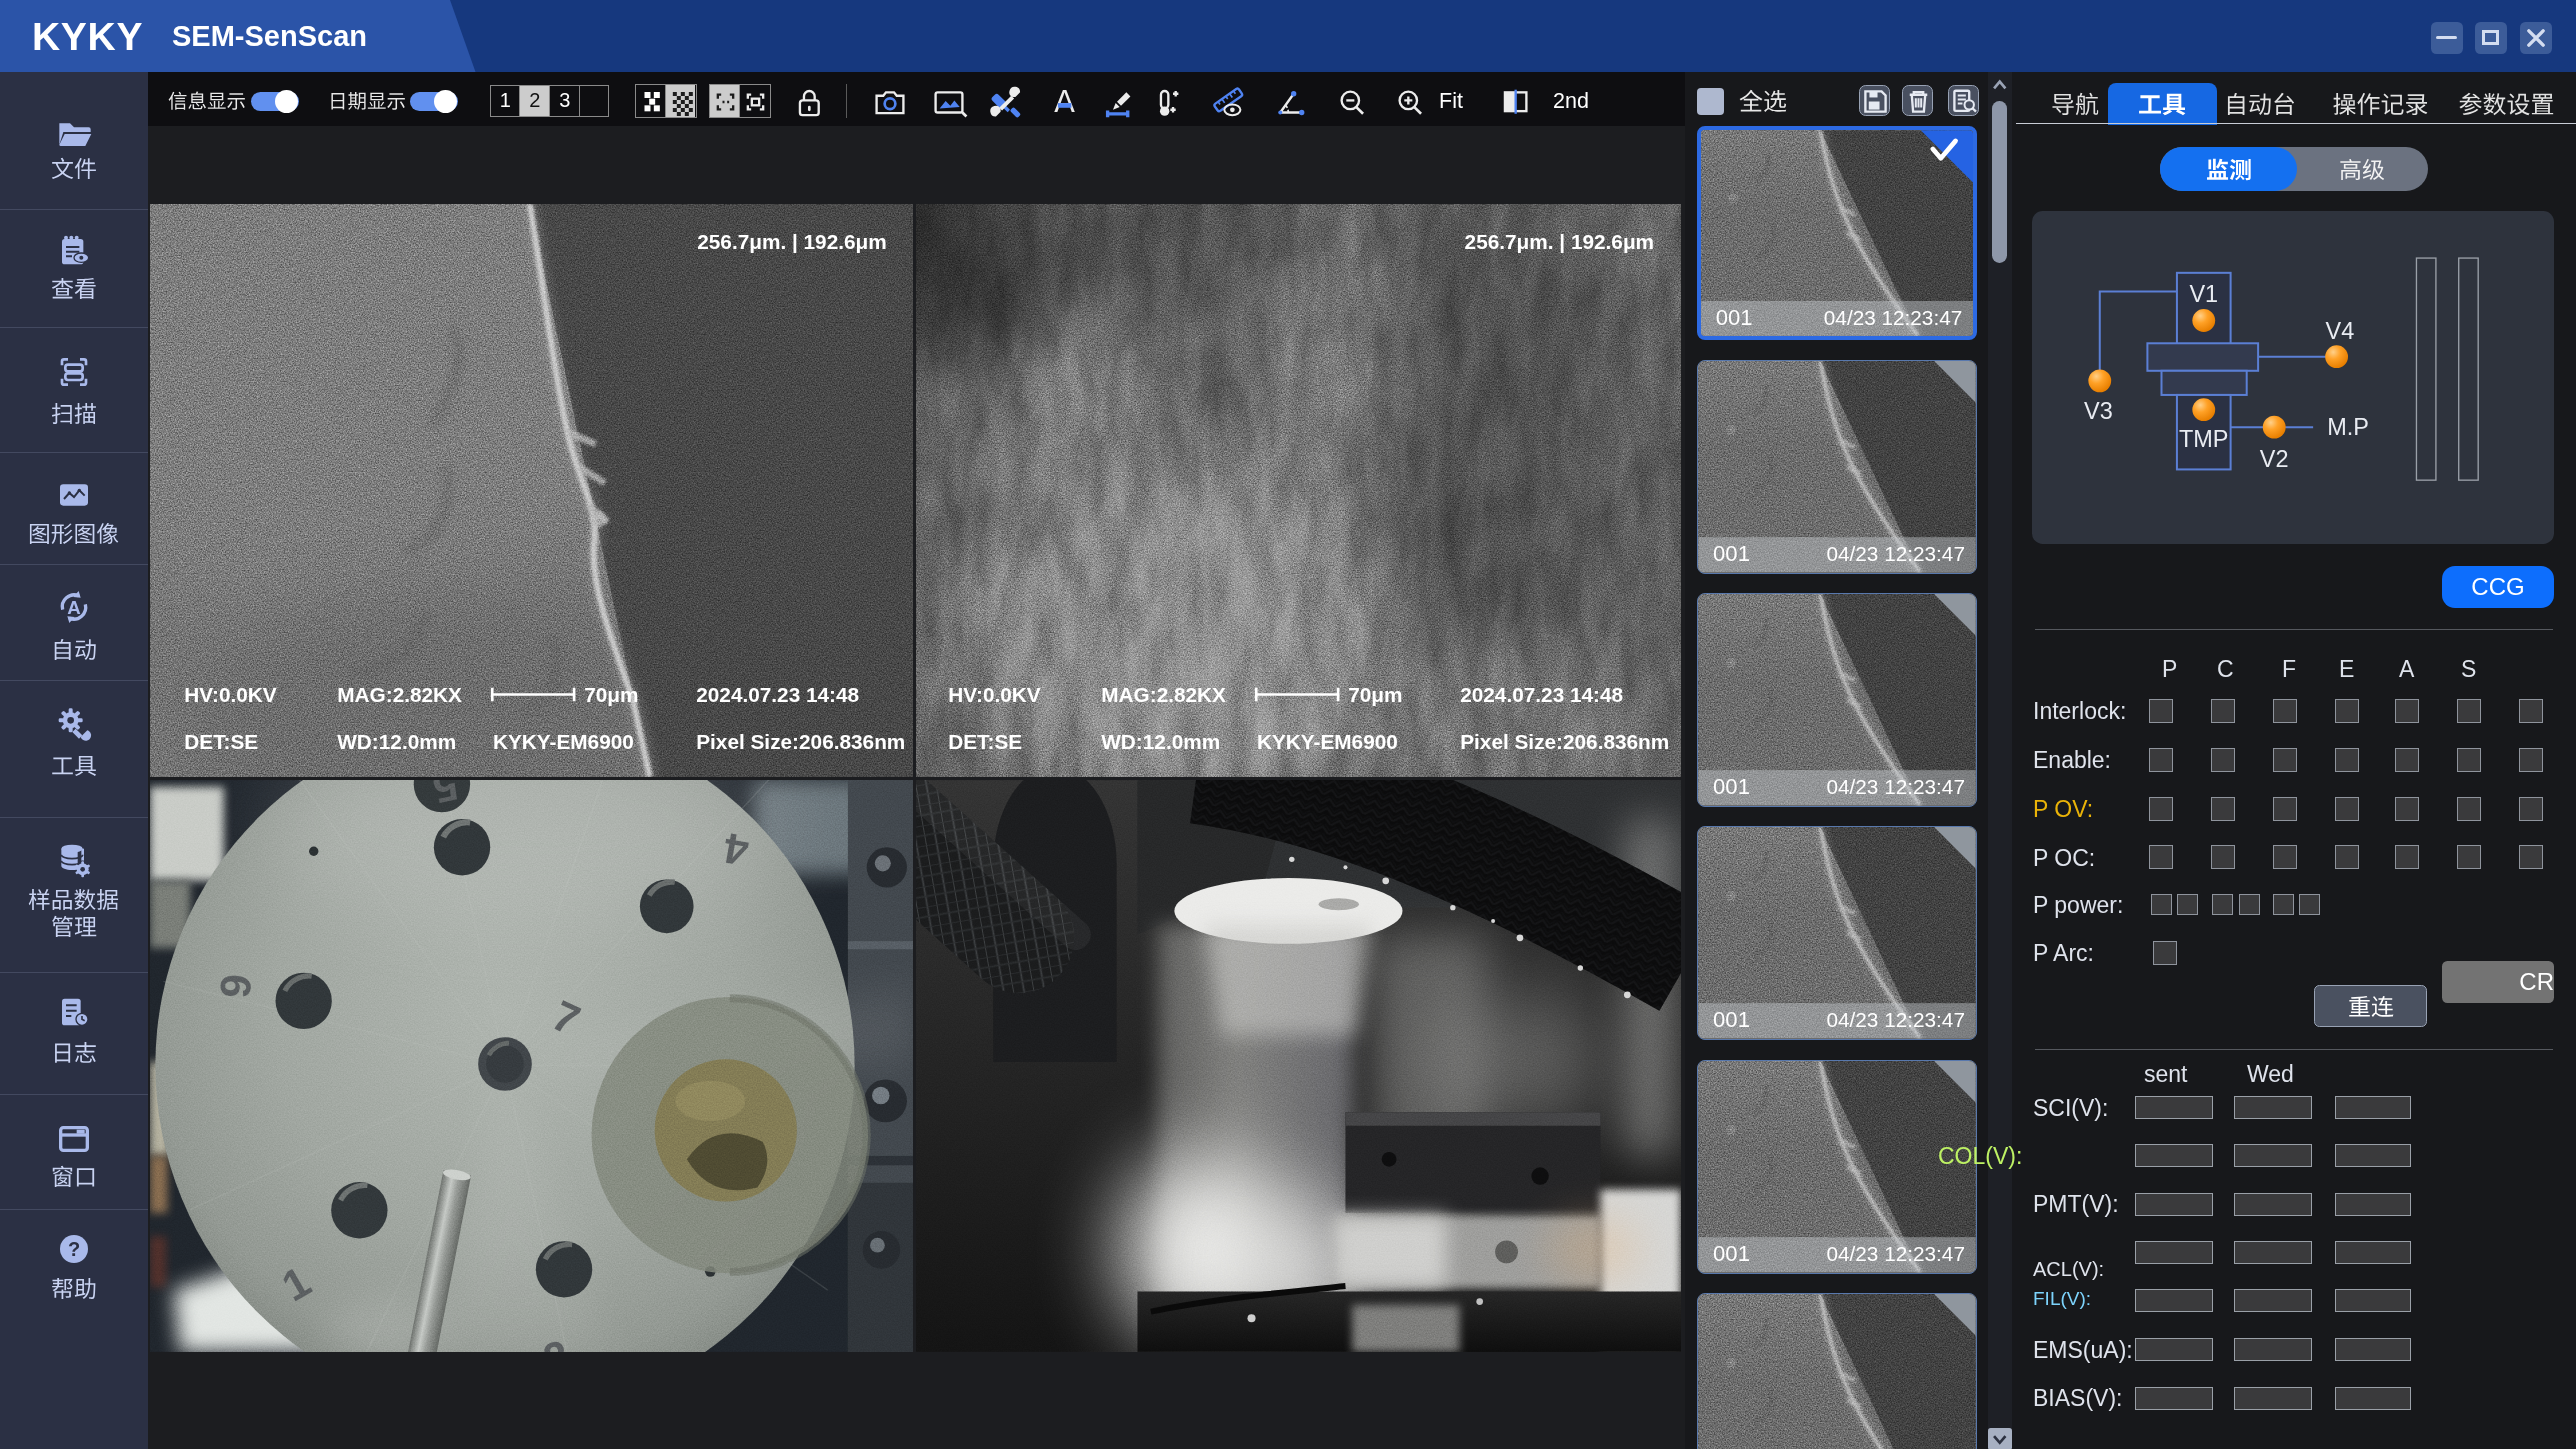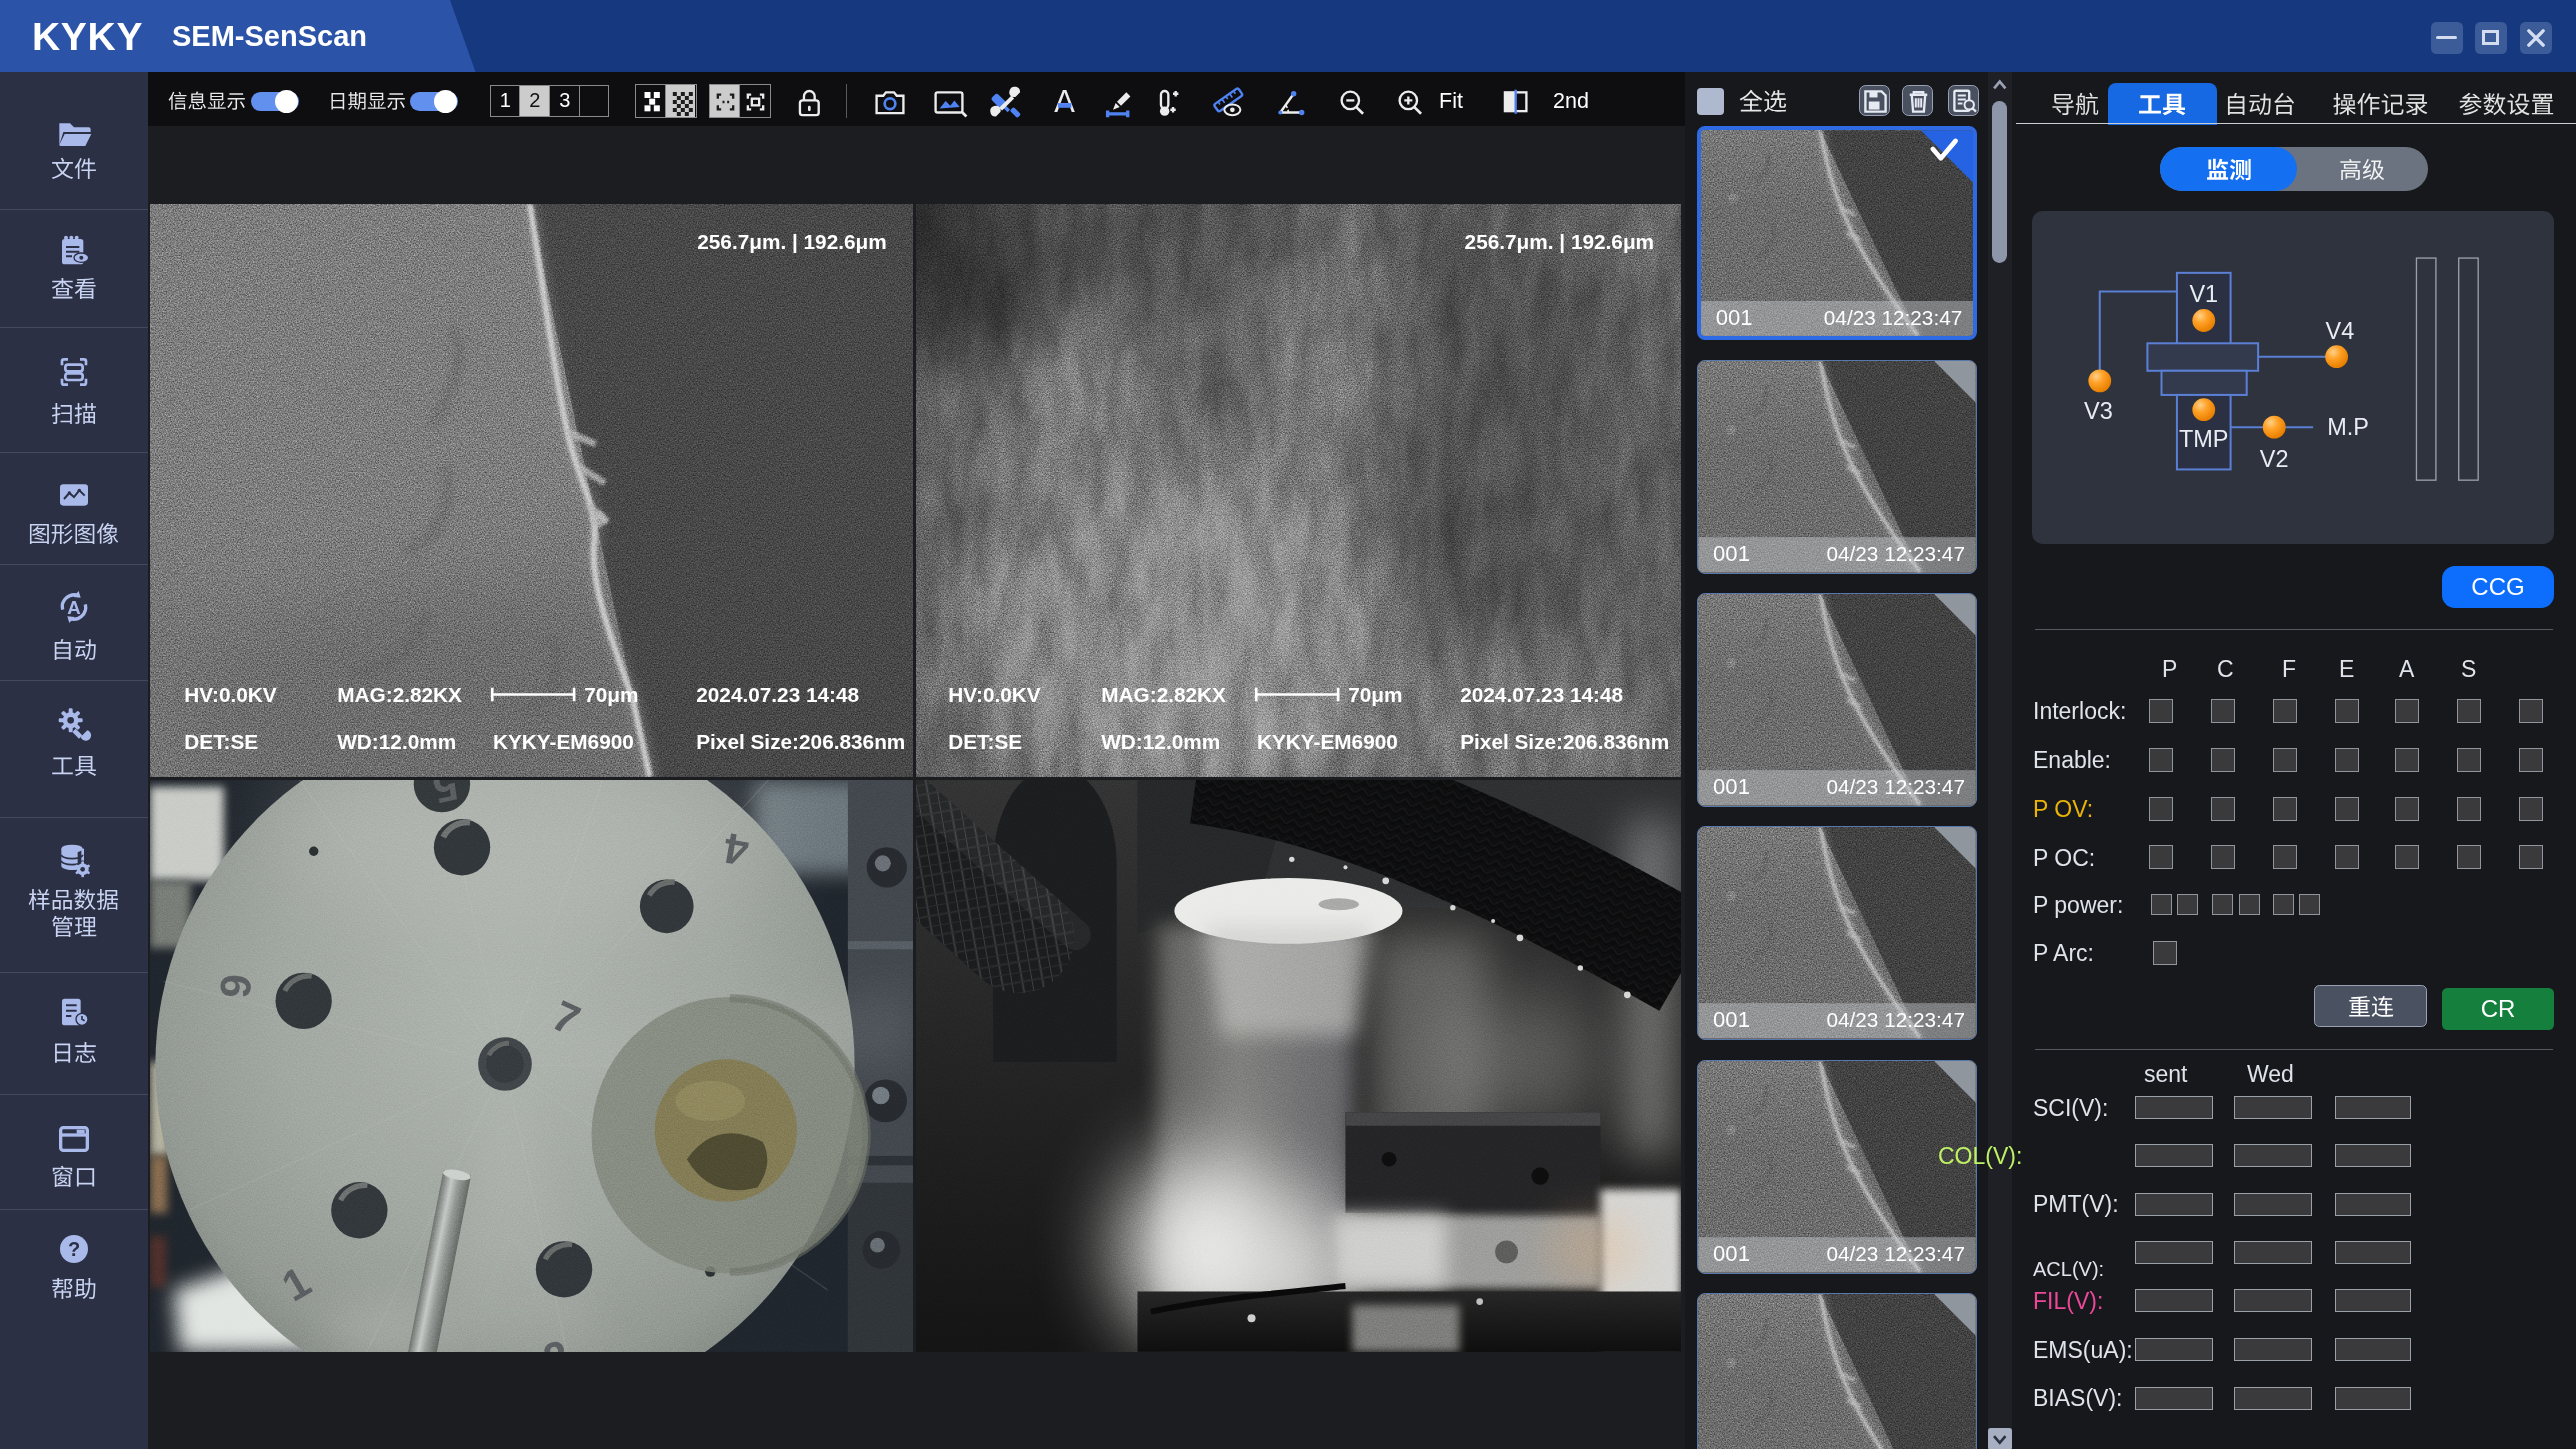--- a/index.html
+++ b/index.html
@@ -855,42 +855,42 @@
 <div class="ab" style="left:2273px;top:894px;width:21px;height:21px;background:#3a3a3c;border:1.3px solid #8f949d"></div>
 <div class="ab" style="left:2299px;top:894px;width:21px;height:21px;background:#3a3a3c;border:1.3px solid #8f949d"></div>
 <div class="ab" style="left:2153px;top:941px;width:24px;height:24px;background:#3a3a3c;border:1.3px solid #8f949d"></div>
 
 <div class="ab" style="left:2314px;top:985px;width:113px;height:42px;background:#4a5160;border:1.3px solid #98a2b4;border-radius:5.4px"></div>
 <div class="ab" style="left:2348px;top:995px">
     <svg width="46" height="23" style="display:block;overflow:visible" viewBox="0 0 68 34">
       <path d="M5.4 11.6V22.1H15.6V24.5H4.3V26.5H15.6V29.5H1.8V31.6H32.3V29.5H18.2V26.5H30.1V24.5H18.2V22.1H28.8V11.6H18.2V9.5H32.1V7.4H18.2V4.8C22.1 4.5 25.9 4 28.8 3.5L27.4 1.6C22.1 2.5 12.4 3.2 4.5 3.4C4.8 3.9 5 4.8 5.1 5.4C8.4 5.3 12 5.2 15.6 5V7.4H2V9.5H15.6V11.6ZM7.9 17.7H15.6V20.3H7.9ZM18.2 17.7H26.2V20.3H18.2ZM7.9 13.4H15.6V15.9H7.9ZM18.2 13.4H26.2V15.9H18.2Z M36.8 3C38.6 4.9 40.7 7.5 41.6 9.2L43.7 7.8C42.7 6.2 40.6 3.6 38.8 1.7ZM42.4 12.9H35.5V15.3H40V25.9C38.5 26.6 36.8 28.2 35 30.2L36.9 32.7C38.5 30.3 40 28.2 41.1 28.2C41.8 28.2 43 29.4 44.4 30.3C46.9 31.9 49.7 32.3 54.2 32.3C57.6 32.3 63.9 32.1 66.3 31.9C66.4 31.1 66.8 29.8 67.1 29C63.7 29.4 58.5 29.7 54.3 29.7C50.3 29.7 47.3 29.5 45 28C43.9 27.3 43.1 26.6 42.4 26.2ZM46.8 16C47.1 15.7 48.3 15.5 49.9 15.5H55.1V20.2H44.7V22.6H55.1V28.8H57.8V22.6H66V20.2H57.8V15.5H64.4L64.4 13.2H57.8V9H55.1V13.2H49.6C50.6 11.4 51.6 9.3 52.5 7.1H65.4V4.9H53.4L54.5 2.1L51.8 1.4C51.5 2.6 51.1 3.7 50.7 4.9H45V7.1H49.8C49 9.1 48.2 10.7 47.8 11.4C47.1 12.6 46.5 13.4 46 13.6C46.2 14.2 46.7 15.5 46.8 16Z" fill="#ffffff"></path>
     </svg>
   </div>
-<div class="ab" style="left:2442px;top:988px;width:112px;height:42px;background:#15803d;border-radius:5.4px;color:#fff;font-size:24px;text-align:center;line-height:42px">CR</div>
+<div class="ab" style="left:2442px;top:961px;width:112px;height:42px;background:#737373;border-radius:5.4px;color:#fff;font-size:24px;text-align:right;line-height:42px">CR</div>
 <div class="ab" style="left:2035px;top:1049px;width:518px;height:1.3px;background:#55585e"></div>
 
 <div class="ab" style="left:2144px;top:1061px;color:#dfe3ec;font-size:23px">sent</div>
 <div class="ab" style="left:2247px;top:1061px;color:#dfe3ec;font-size:23px">Wed</div>
 <div class="ab" style="left:2033px;top:1095px;color:#dfe3ec;font-size:23px">SCI(V):</div>
 <div class="ab" style="left:2135px;top:1096px;width:78px;height:23px;background:#3a3a3c;border:1.3px solid #9aa0a8"></div>
 <div class="ab" style="left:2234px;top:1096px;width:78px;height:23px;background:#3a3a3c;border:1.3px solid #9aa0a8"></div>
 <div class="ab" style="left:2335px;top:1096px;width:76px;height:23px;background:#3a3a3c;border:1.3px solid #9aa0a8"></div>
 <div class="ab" style="left:1938px;top:1143px;color:#bef264;font-size:23px">COL(V):</div>
 <div class="ab" style="left:2135px;top:1144px;width:78px;height:23px;background:#3a3a3c;border:1.3px solid #9aa0a8"></div>
 <div class="ab" style="left:2234px;top:1144px;width:78px;height:23px;background:#3a3a3c;border:1.3px solid #9aa0a8"></div>
 <div class="ab" style="left:2335px;top:1144px;width:76px;height:23px;background:#3a3a3c;border:1.3px solid #9aa0a8"></div>
 <div class="ab" style="left:2033px;top:1191px;color:#dfe3ec;font-size:23px">PMT(V):</div>
 <div class="ab" style="left:2135px;top:1193px;width:78px;height:23px;background:#3a3a3c;border:1.3px solid #9aa0a8"></div>
 <div class="ab" style="left:2234px;top:1193px;width:78px;height:23px;background:#3a3a3c;border:1.3px solid #9aa0a8"></div>
 <div class="ab" style="left:2335px;top:1193px;width:76px;height:23px;background:#3a3a3c;border:1.3px solid #9aa0a8"></div>
 <div class="ab" style="left:2033px;top:1258px;color:#dfe3ec;font-size:20px">ACL(V):</div>
 <div class="ab" style="left:2135px;top:1241px;width:78px;height:23px;background:#3a3a3c;border:1.3px solid #9aa0a8"></div>
 <div class="ab" style="left:2234px;top:1241px;width:78px;height:23px;background:#3a3a3c;border:1.3px solid #9aa0a8"></div>
 <div class="ab" style="left:2335px;top:1241px;width:76px;height:23px;background:#3a3a3c;border:1.3px solid #9aa0a8"></div>
-<div class="ab" style="left:2033px;top:1288px;color:#ec4899;font-size:23px">FIL(V):</div>
+<div class="ab" style="left:2033px;top:1288px;color:#7dd3fc;font-size:19px">FIL(V):</div>
 <div class="ab" style="left:2135px;top:1289px;width:78px;height:23px;background:#3a3a3c;border:1.3px solid #9aa0a8"></div>
 <div class="ab" style="left:2234px;top:1289px;width:78px;height:23px;background:#3a3a3c;border:1.3px solid #9aa0a8"></div>
 <div class="ab" style="left:2335px;top:1289px;width:76px;height:23px;background:#3a3a3c;border:1.3px solid #9aa0a8"></div>
 <div class="ab" style="left:2033px;top:1337px;color:#dfe3ec;font-size:23px">EMS(uA):</div>
 <div class="ab" style="left:2135px;top:1338px;width:78px;height:23px;background:#3a3a3c;border:1.3px solid #9aa0a8"></div>
 <div class="ab" style="left:2234px;top:1338px;width:78px;height:23px;background:#3a3a3c;border:1.3px solid #9aa0a8"></div>
 <div class="ab" style="left:2335px;top:1338px;width:76px;height:23px;background:#3a3a3c;border:1.3px solid #9aa0a8"></div>
 <div class="ab" style="left:2033px;top:1385px;color:#dfe3ec;font-size:23px">BIAS(V):</div>
 <div class="ab" style="left:2135px;top:1387px;width:78px;height:23px;background:#3a3a3c;border:1.3px solid #9aa0a8"></div>
 <div class="ab" style="left:2234px;top:1387px;width:78px;height:23px;background:#3a3a3c;border:1.3px solid #9aa0a8"></div>

